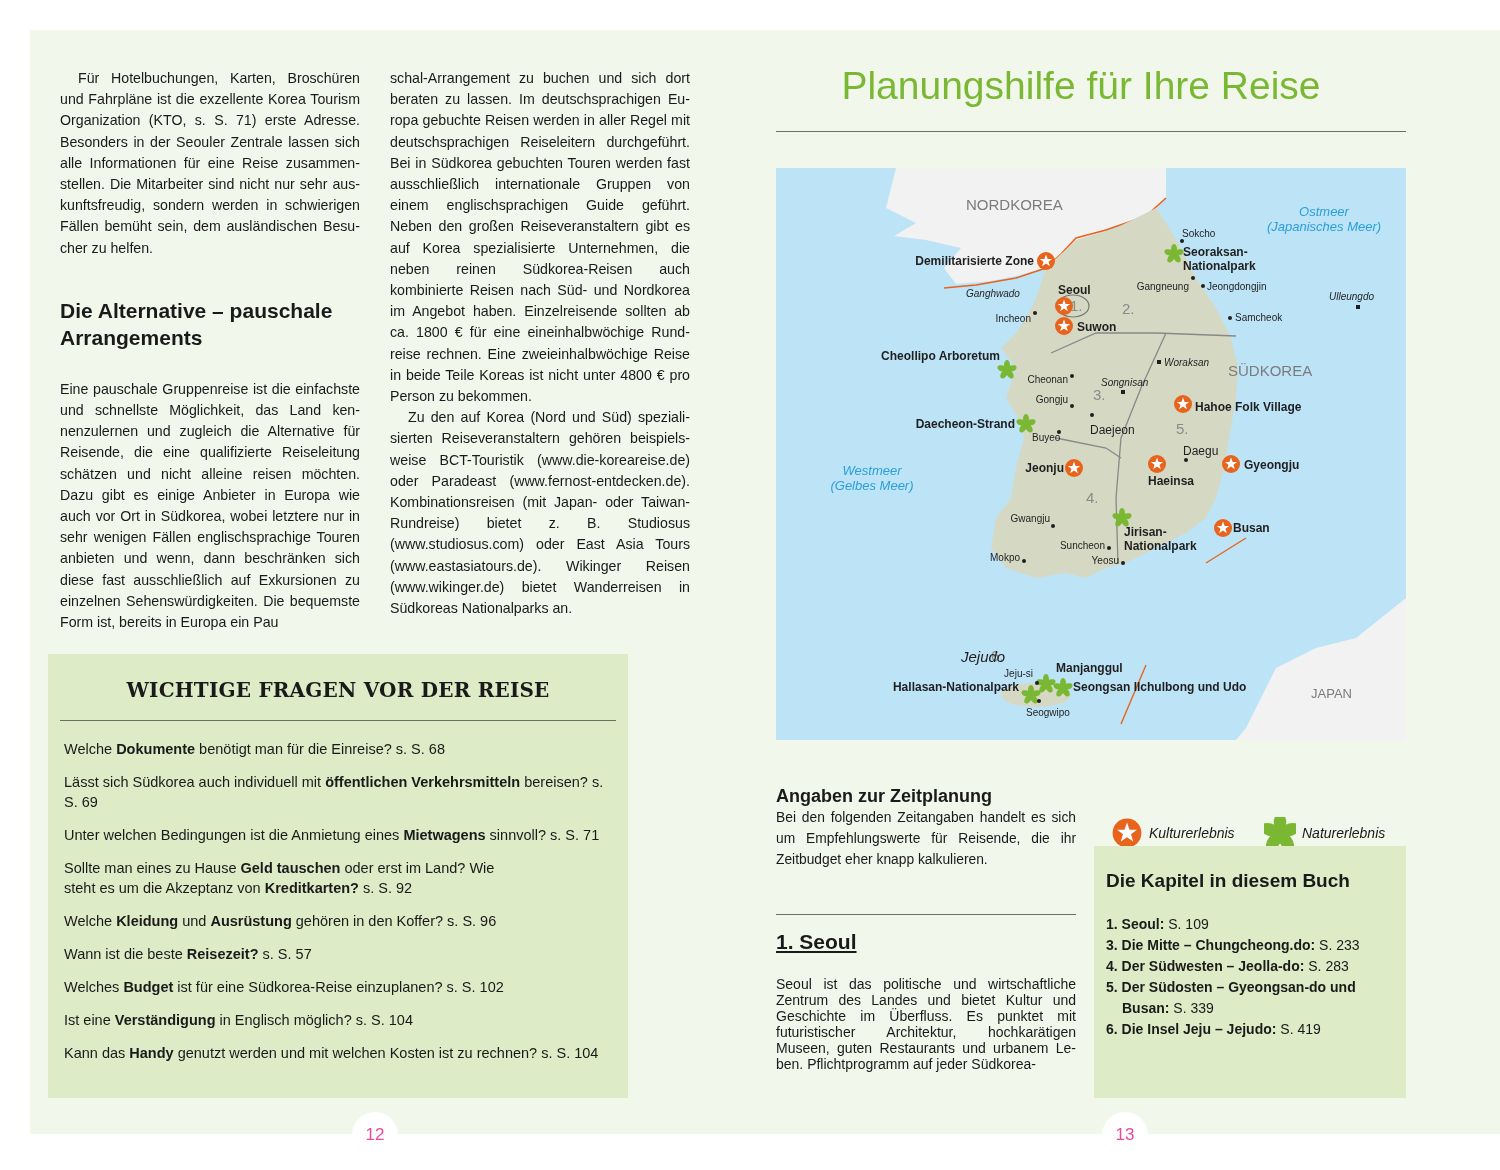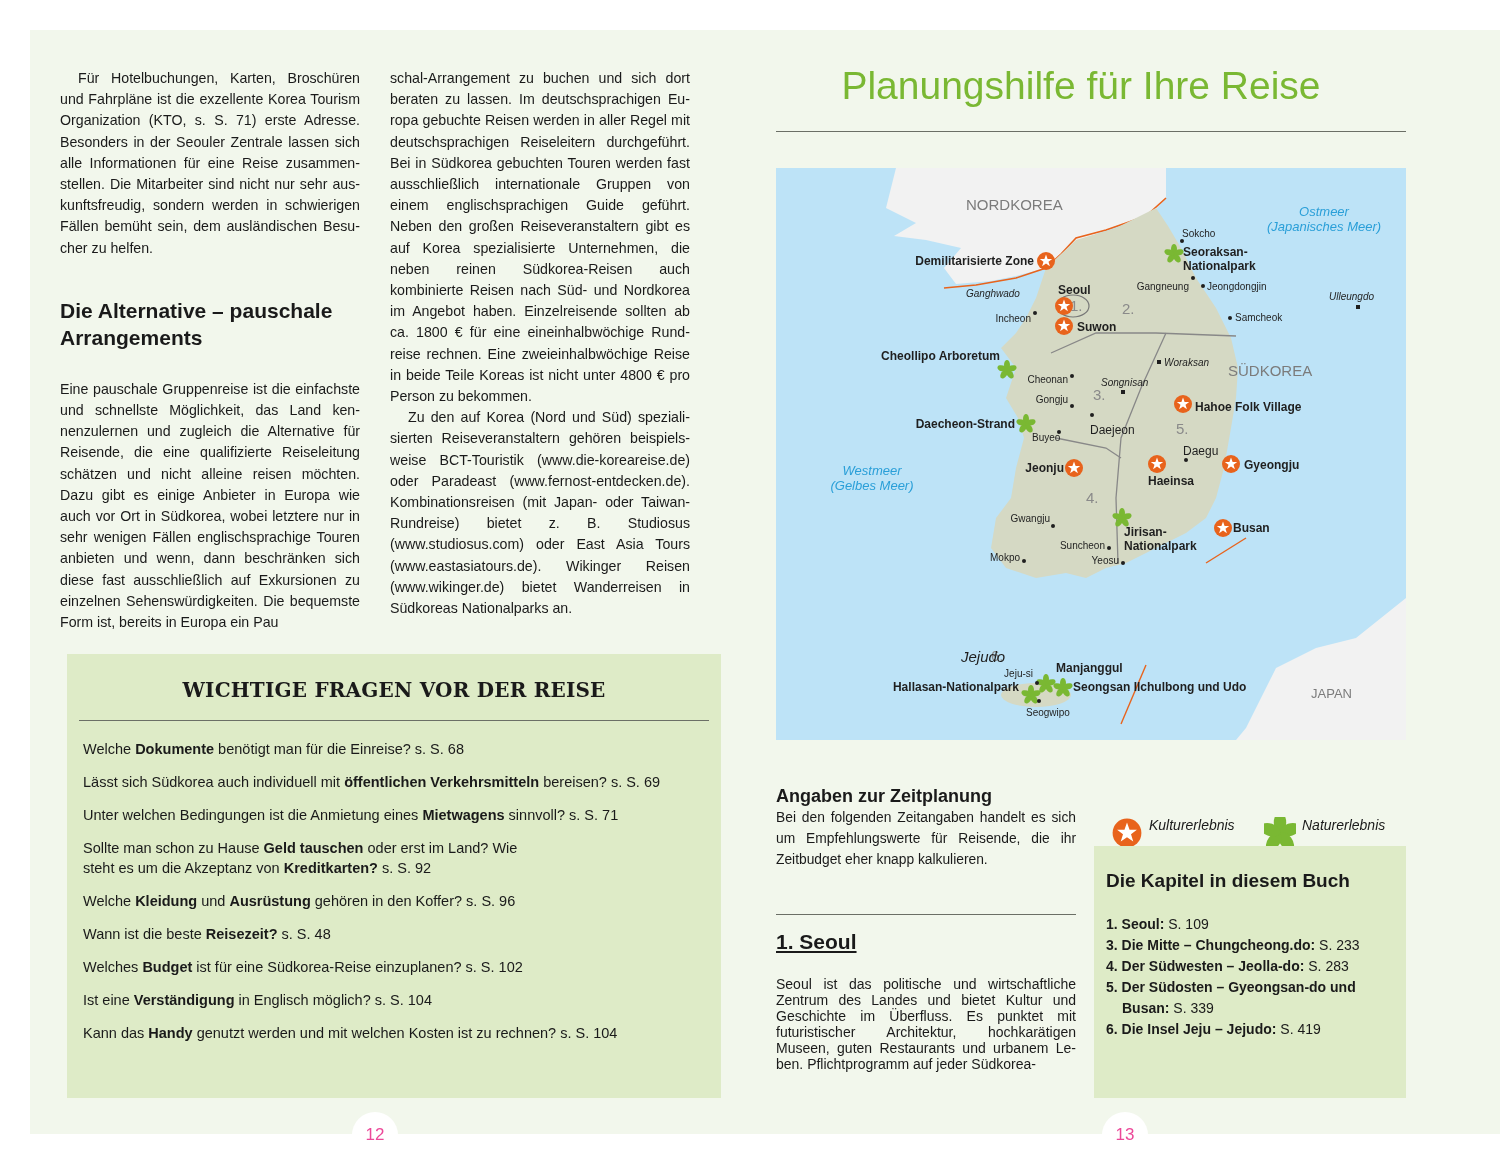--- a/index.html
+++ b/index.html
@@ -17,50 +17,50 @@
   .q{font-size:14.5px;line-height:20px;margin:0 0 13px 0;}
   .pagenum{position:absolute;width:46px;height:46px;border-radius:50%;background:#fff;top:1112px;font-size:17px;color:#ec4899;text-align:center;line-height:46px;}
   .title-main{position:absolute;left:0;width:710px;top:34px;text-align:center;font-size:39px;color:#7ab833;font-weight:normal;}
   #map{position:absolute;left:50px;top:138px;width:630px;height:572px;}
   .mlbl{font-size:12px;font-weight:bold;fill:#1f1f1f;font-family:"Liberation Sans",sans-serif;}
   .mcity{font-size:10px;fill:#1f1f1f;font-family:"Liberation Sans",sans-serif;}
   .mit{font-style:italic;}
   .msea{font-size:13px;font-style:italic;fill:#2a9fd8;font-family:"Liberation Sans",sans-serif;}
   .mcountry{font-size:15px;fill:#7b7b7b;font-family:"Liberation Sans",sans-serif;}
   .mreg{font-size:15px;fill:#8a8a8a;font-family:"Liberation Sans",sans-serif;}
-  .legend-item{position:absolute;top:787px;display:flex;font-style:italic;font-size:14px;}
+  .legend-item{position:absolute;top:787px;display:flex;align-items:center;font-style:italic;font-size:14px;}
   .legend-item svg{margin-right:6px;}
   .chap-list{font-size:14px;line-height:21px;margin:0;padding:0;list-style:none;}
   .chap-list li{margin:0;}
   .chap-list .cont{padding-left:16px;}
 </style>
 </head>
 <body>
 
 <div class="page" id="page-left">
   <div class="col" style="left:30px;top:38px;width:300px;">
     <p class="indent">Für Hotelbuchungen, Karten, Broschüren und Fahrpläne ist die exzellente Korea Tourism Organization (KTO, s. S. 71) erste Adresse. Besonders in der Seouler Zentrale lassen sich alle Informationen für eine Reise zusammen­stellen. Die Mitarbeiter sind nicht nur sehr aus­kunftsfreudig, sondern werden in schwierigen Fällen bemüht sein, dem ausländischen Besu­cher zu helfen.</p>
     <h2 class="h2" style="margin-top:38px;margin-bottom:28px;">Die Alternative – pauschale Arrangements</h2>
     <p>Eine pauschale Gruppenreise ist die einfachs­te und schnellste Möglichkeit, das Land ken­nenzulernen und zugleich die Alternative für Reisende, die eine qualifizierte Reiseleitung schätzen und nicht alleine reisen möchten. Dazu gibt es einige Anbieter in Europa wie auch vor Ort in Südkorea, wobei letztere nur in sehr wenigen Fällen englischsprachige Tou­ren anbieten und wenn, dann beschränken sich diese fast ausschließlich auf Exkursionen zu einzelnen Sehenswürdigkeiten. Die be­quemste Form ist, bereits in Europa ein Pau­</p>
   </div>
   <div class="col" style="left:360px;top:38px;width:300px;">
     <p>schal-Arrangement zu buchen und sich dort beraten zu lassen. Im deutschsprachigen Eu­ropa gebuchte Reisen werden in aller Regel mit deutschsprachigen Reiseleitern durchge­führt. Bei in Südkorea gebuchten Touren wer­den fast ausschließlich internationale Grup­pen von einem englischsprachigen Guide geführt. Neben den großen Reiseveranstal­tern gibt es auf Korea spezialisierte Unterneh­men, die neben reinen Südkorea-Reisen auch kombinierte Reisen nach Süd- und Nordkorea im Angebot haben. Einzelreisende sollten ab ca. 1800 € für eine eineinhalbwöchige Rund­reise rechnen. Eine zweieinhalbwöchige Reise in beide Teile Koreas ist nicht unter 4800 € pro Person zu bekommen.</p>
     <p class="indent">Zu den auf Korea (Nord und Süd) speziali­sierten Reiseveranstaltern gehören beispiels­weise BCT-Touristik (www.die-koreareise.de) oder Paradeast (www.fernost-entdecken.de). Kombinationsreisen (mit Japan- oder Taiwan-Rundreise) bietet z. B. Studiosus (www.studiosus.com) oder East Asia Tours (www.eastasiatours.de). Wikinger Reisen (www.wikinger.de) bietet Wanderreisen in Südkoreas Nationalparks an.</p>
   </div>
 
-  <div class="box" style="left:18px;top:624px;width:654px;height:444px;margin-left:19px;">
+  <div class="box" style="left:18px;top:624px;width:580px;height:444px;">
     <div class="box-title" style="margin-top:24px;">WICHTIGE FRAGEN VOR DER REISE</div>
     <div class="rule" style="margin:18px 12px 18px 12px;"></div>
     <div id="questions" style="padding:0 16px;">
       <p class="q"><span>Welche </span><b>Dokumente</b><span> benötigt man für die Einreise? s. S. 68</span></p>
       <p class="q"><span>Lässt sich Südkorea auch individuell mit </span><b>öffentlichen Verkehrsmitteln</b><span> bereisen? s. S. 69</span></p>
       <p class="q"><span>Unter welchen Bedingungen ist die Anmietung eines </span><b>Mietwagens</b><span> sinnvoll? s. S. 71</span></p>
-      <p class="q"><span>Sollte man schon zu Hause </span><b>Geld tauschen</b><span> oder erst im Land? Wie</span><br><span>steht es um die Akzeptanz von </span><b>Kreditkarten?</b><span> s. S. 92</span></p>
+      <p class="q"><span>Sollte man eines zu Hause </span><b>Geld tauschen</b><span> oder erst im Land? Wie</span><br><span>steht es um die Akzeptanz von </span><b>Kreditkarten?</b><span> s. S. 92</span></p>
       <p class="q"><span>Welche </span><b>Kleidung</b><span> und </span><b>Ausrüstung</b><span> gehören in den Koffer? s. S. 96</span></p>
-      <p class="q"><span>Wann ist die beste </span><b>Reisezeit?</b><span> s. S. 48</span></p>
+      <p class="q"><span>Wann ist die beste </span><b>Reisezeit?</b><span> s. S. 57</span></p>
       <p class="q"><span>Welches </span><b>Budget</b><span> ist für eine Südkorea-Reise einzuplanen? s. S. 102</span></p>
       <p class="q"><span>Ist eine </span><b>Verständigung</b><span> in Englisch möglich? s. S. 104</span></p>
       <p class="q"><span>Kann das </span><b>Handy</b><span> genutzt werden und mit welchen Kosten ist zu rechnen? s. S. 104</span></p>
     </div>
   </div>
 </div>
 <div class="pagenum" style="left:352px;">12</div>
 
 <div class="page" id="page-right">
   <div class="title-main">Planungshilfe für Ihre Reise</div>

